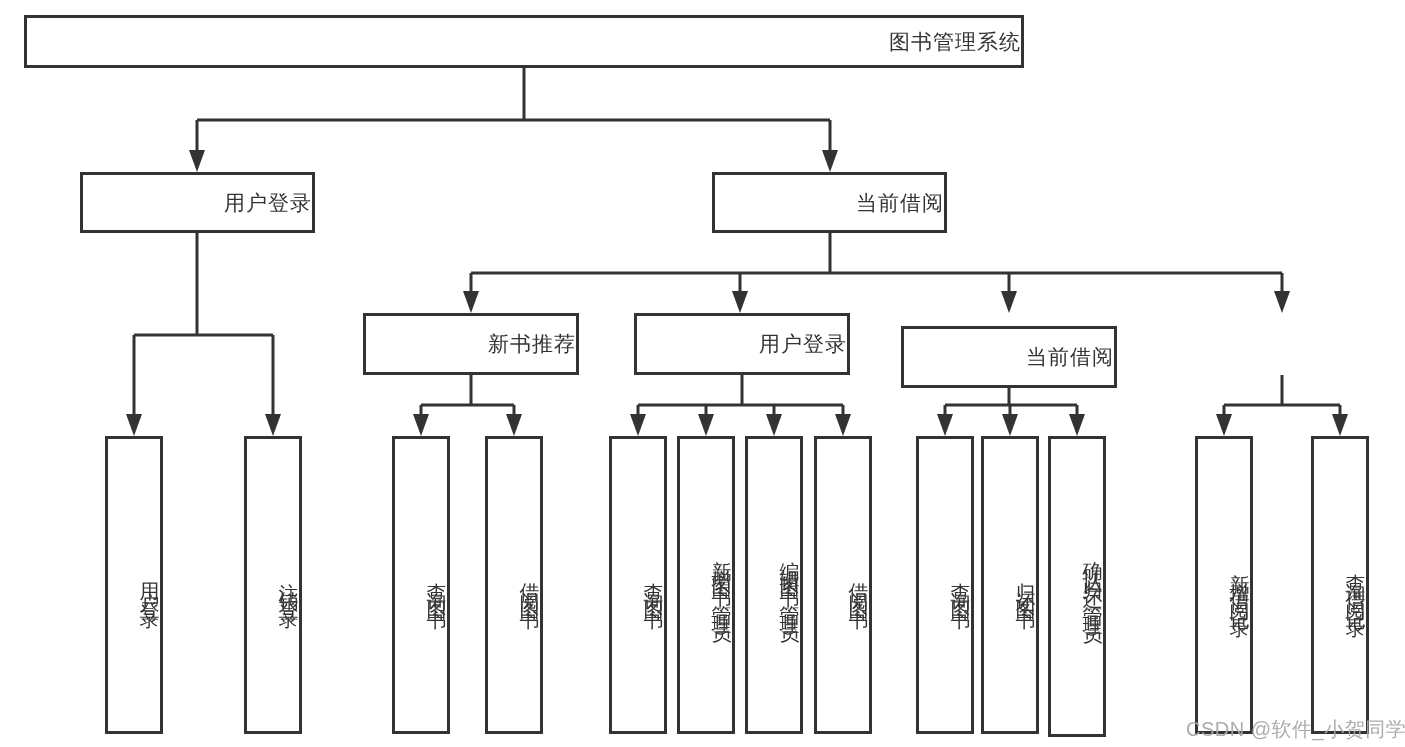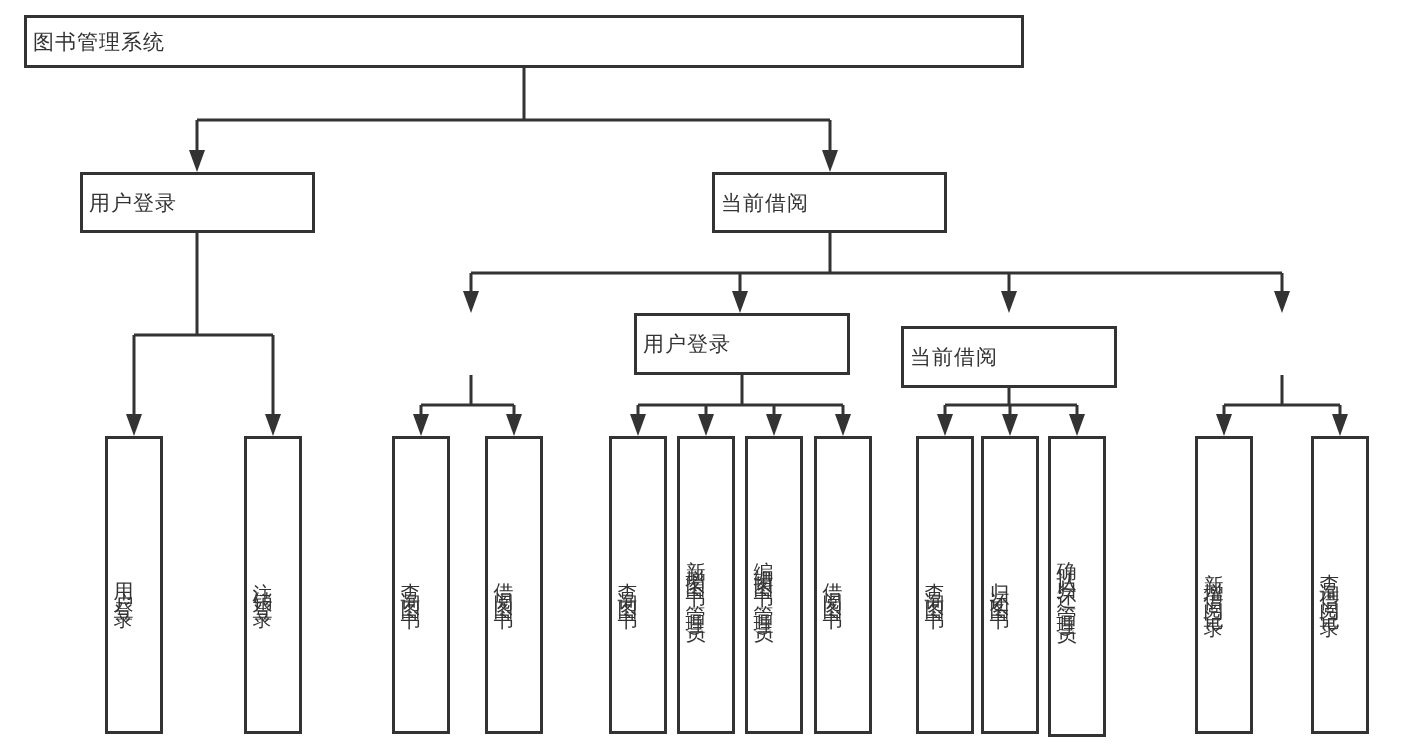--- a/index.html
+++ b/index.html
@@ -16,24 +16,23 @@
     left: 0; top: 0;
     z-index: 0;
   }
   .box {
     position: absolute;
     box-sizing: border-box;
     background: #ffffff;
     border: 3px solid #333333;
     display: flex;
     align-items: center;
-    justify-content: flex-start;
+    justify-content: flex-end;
     color: #333333;
     z-index: 1;
-    padding-left: 6px;
   }
   .hlabel {
     font-size: 21px;
     letter-spacing: 1px;
     white-space: nowrap;
   }
   .vtext {
     writing-mode: vertical-rl;
     text-orientation: mixed;
     font-size: 20px;
@@ -102,20 +101,23 @@
     <span class="hlabel">图书管理系统</span>
   </div>
 
   <div class="box" style="left:80px;top:172px;width:235px;height:61px">
     <span class="hlabel">用户登录</span>
   </div>
   <div class="box" style="left:712px;top:172px;width:235px;height:61px">
     <span class="hlabel">当前借阅</span>
   </div>
 
+  <div class="box" style="left:363px;top:313px;width:216px;height:62px">
+    <span class="hlabel">新书推荐</span>
+  </div>
   <div class="box" style="left:634px;top:313px;width:216px;height:62px">
     <span class="hlabel">用户登录</span>
   </div>
   <div class="box" style="left:901px;top:326px;width:216px;height:62px">
     <span class="hlabel">当前借阅</span>
   </div>
 
   <div class="box" style="left:105px;top:436px;width:58px;height:298px">
     <span class="vtext">用户登录</span>
   </div>
@@ -153,14 +155,15 @@
     <span class="vtext">确认归还（管理员）</span>
   </div>
 
   <div class="box" style="left:1195px;top:436px;width:58px;height:298px">
     <span class="vtext">新增借阅记录</span>
   </div>
   <div class="box" style="left:1311px;top:436px;width:58px;height:298px">
     <span class="vtext">查询借阅记录</span>
   </div>
 
+  <div class="watermark">CSDN @软件_小贺同学</div>
 
 </div>
 
 </body></html>

